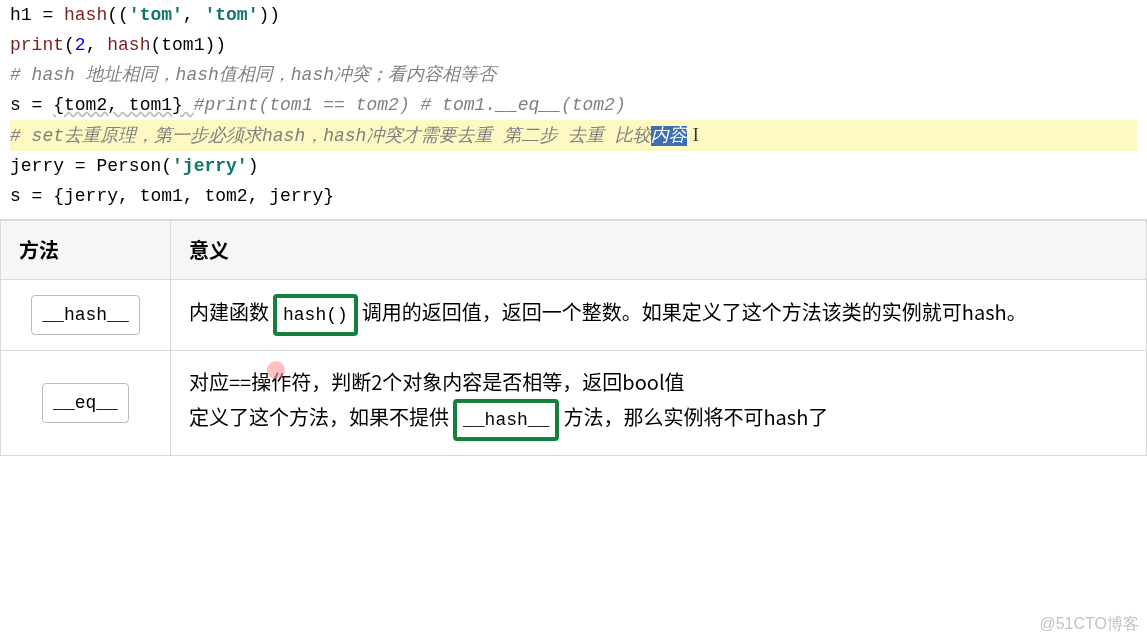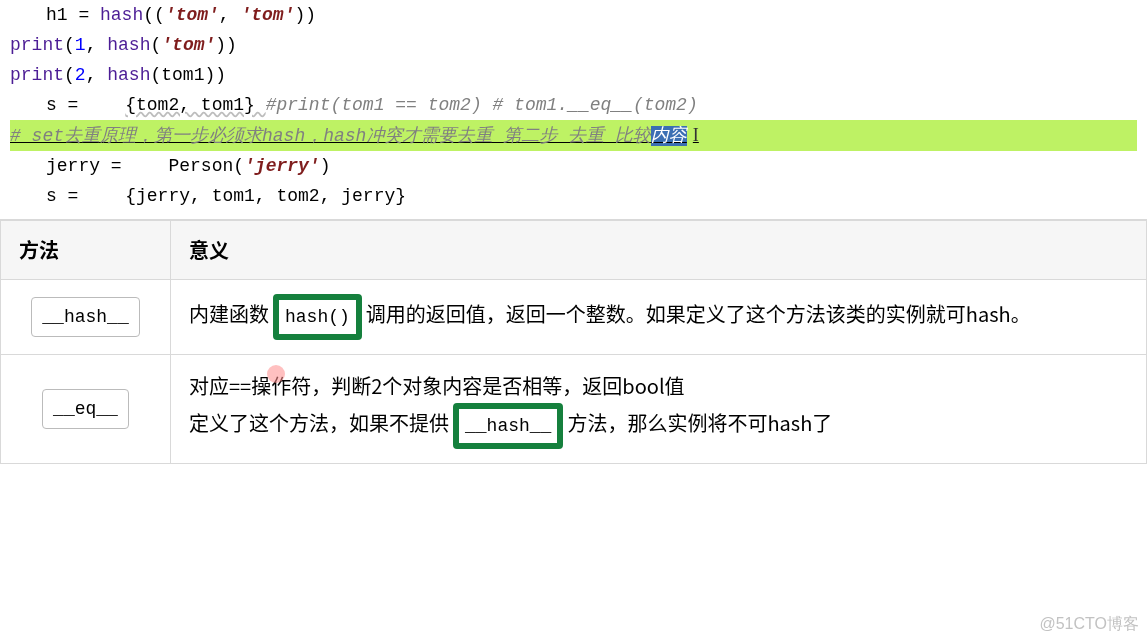--- a/index.html
+++ b/index.html
@@ -1,63 +1,63 @@
 <!DOCTYPE html>
 <html><head>
 <meta charset="utf-8">
 <style>
   * { margin: 0; padding: 0; box-sizing: border-box; }
   html, body { width: 1147px; height: 641px; overflow: hidden; background: #fff; }
   body { font-family: Consolas, "Courier New", monospace; font-size: 18px; color: #000; }
 
   .editor { padding: 0 10px; }
   .code-line { line-height: 30px; white-space: pre; font-family: Consolas, "Courier New", monospace; position: relative; }
-  .builtin { color: #4c1d95; }
+  .builtin { color: #7f1d1d; }
   .num     { color: #0000ff; }
-  .str     { color: #7f1d1d; font-weight: bold; font-style: italic; }
+  .str     { color: #0f766e; font-weight: bold; }
   .op      { color: #000; }
-  .ident   { color: #000; margin-left: 36px; }
+  .ident   { color: #000; }
   .comment { color: #808080; font-style: italic; }
 
   .wavy { text-decoration-line: underline; text-decoration-style: wavy; text-decoration-color: #bdbdbd; }
 
-  .highlight-bg { background: #bef264; display: block; width: 100%; text-decoration: underline; }
+  .highlight-bg { background: #fef9c3; display: block; width: 100%; }
   .light-yellow { background: #fffceb; }
   .selection    { background: #3b6fb3; color: #fff; font-style: italic; }
   .ibeam { font-style: normal; color:#333; font-family: serif; margin-left:6px; }
 
   .bulb { position:absolute; left:-3px; top:6px; width:14px; height:14px; }
   .bulb svg { width:14px; height:14px; }
 
   .red-dot { position:absolute; width:18px; height:18px; border-radius:50%; background:#ff8d8d; opacity:0.55; }
 
   .table-wrap { border-top: 1px solid #d9d9d9; margin-top: 8px; }
   table.docs { width: 100%; border-collapse: collapse; table-layout: fixed; }
   table.docs th, table.docs td { border: 1px solid #d9d9d9; padding: 14px 18px; vertical-align: middle; font-family: "PingFang SC","Microsoft YaHei","Noto Sans CJK SC",sans-serif; font-size: 20px; line-height: 34px; }
   table.docs th { background:#f6f6f6; font-weight:700; text-align:left; padding:12px 18px; }
   table.docs th:first-child { width: 170px; }
   table.docs td:first-child { text-align:center; vertical-align:middle; }
 
   .method-pill { display:inline-block; border:1px solid #bbb; border-radius:4px; padding:2px 10px; font-family: Consolas,"Courier New",monospace; font-size:18px; background:#fff; }
-  .inline-pill { display:inline-block; border:6px solid #15803d; border-radius:4px; padding:0 6px; font-family: Consolas,"Courier New",monospace; font-size:18px; background:#fff; margin:0 4px; }
+  .inline-pill { display:inline-block; border:4px solid #15803d; border-radius:4px; padding:0 6px; font-family: Consolas,"Courier New",monospace; font-size:18px; background:#fff; margin:0 4px; }
 
   .watermark { position:absolute; right:8px; bottom:6px; color:#c2c2c2; font-size:16px; font-family:"PingFang SC","Microsoft YaHei",sans-serif; }
 </style>
 </head>
 <body>
 
 <div class="editor">
 
   <div class="code-line"><span class="ident">h1 </span><span class="op">= </span><span class="builtin">hash</span><span class="op">((</span><span class="str">'tom'</span><span class="op">, </span><span class="str">'tom'</span><span class="op">))</span></div>
 
-  <div class="code-line"><span class="builtin">print</span><span class="op">(</span><span class="num">1</span><span class="op">, </span><span class="builtin">hash</span><span class="op">(</span><span class="str">'tom'</span><span class="op">))</span></div>
 
   <div class="code-line"><span class="builtin">print</span><span class="op">(</span><span class="num">2</span><span class="op">, </span><span class="builtin">hash</span><span class="op">(tom1))</span></div>
 
 
+  <div class="code-line"><span class="comment"># hash 地址相同，hash值相同，hash冲突；看内容相等否</span></div>
 
   <div class="code-line"><span class="ident">s </span><span class="op">= </span><span class="ident wavy">{tom2, tom1} </span><span class="comment">#print(tom1 == tom2) # tom1.__eq__(tom2)</span></div>
 
 
   <div class="code-line highlight-bg"><span class="comment"># set去重原理，第一步必须求hash，hash冲突才需要去重 第二步 去重 比较</span><span class="selection">内容</span><span class="ibeam">I</span></div>
 
   <div class="code-line"><span class="ident">jerry </span><span class="op">= </span><span class="ident">Person(</span><span class="str">'jerry'</span><span class="op">)</span></div>
 
   <div class="code-line"><span class="ident">s </span><span class="op">= </span><span class="ident">{jerry, tom1, tom2, jerry}</span></div>
 

